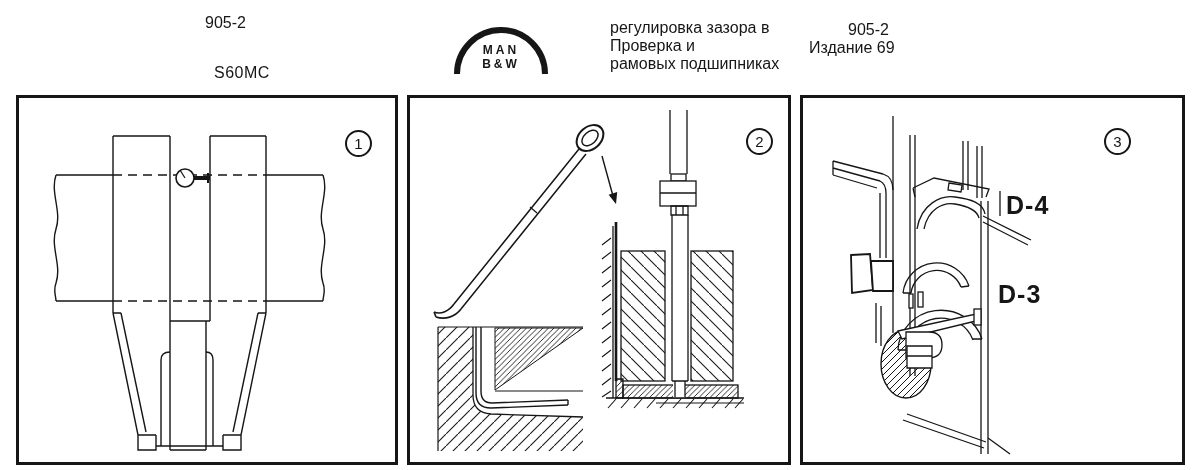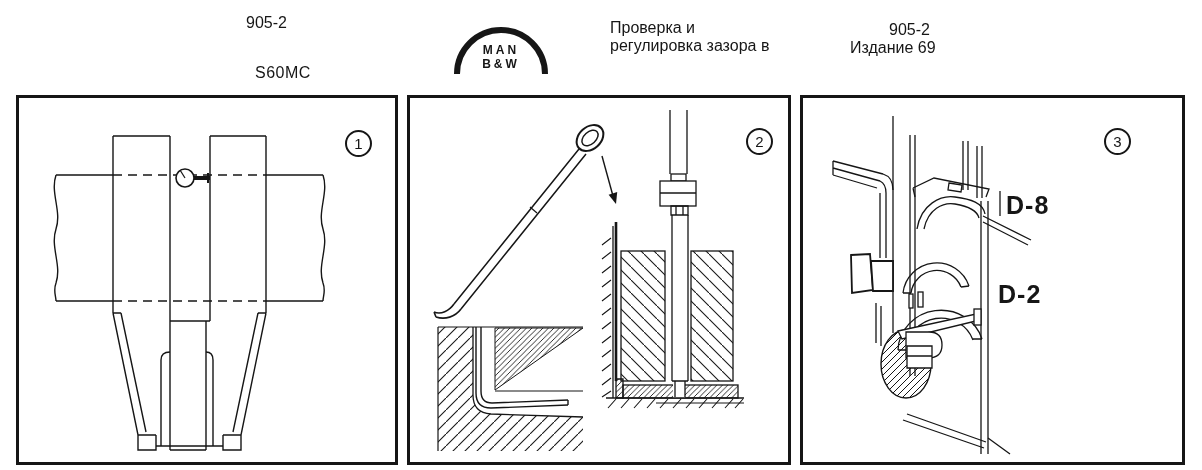--- a/index.html
+++ b/index.html
@@ -3,21 +3,21 @@
 <meta charset="utf-8">
 <style>
   html,body{margin:0;padding:0;}
   body{
     width:1202px;height:470px;position:relative;overflow:hidden;
     background:#ffffff;
     font-family:"Liberation Sans","DejaVu Sans",sans-serif;
     color:#161616;
   }
   .abs{position:absolute;}
-  .hdr-text{font-size:16px;line-height:18px;white-space:nowrap;margin-left:41px;}
+  .hdr-text{font-size:16px;line-height:18px;white-space:nowrap;}
   .title-ru{font-size:16px;line-height:18px;}
   .panel{
     position:absolute;top:95px;height:370px;
     border:3px solid #161616;background:#ffffff;box-sizing:border-box;
   }
   .panel svg{display:block;width:100%;height:100%;}
   .fig-badge{
     position:absolute;width:27px;height:27px;border:2px solid #161616;
     border-radius:50%;box-sizing:border-box;
     font-size:15px;line-height:23px;text-align:center;background:#fff;
@@ -42,22 +42,23 @@
   <svg viewBox="0 0 98 60">
     <path d="M5,56 A44,44 0 1 1 93,56" fill="none" stroke="#161616" stroke-width="6"></path>
   </svg>
   <div class="logo-text">
     <div>MAN</div>
     <div>B&amp;W</div>
   </div>
 </div>
 
 <div class="abs title-ru" style="left:610px;top:19px;">
+  <div>регулировка зазора в</div>
   <div>Проверка и</div>
-  <div>регулировка зазора в</div>
+  <div>рамовых подшипниках</div>
 </div>
 
 <div class="abs hdr-text" style="left:848px;top:21px;">905-2</div>
 <div class="abs hdr-text" style="left:809px;top:39px;">Издание 69</div>
 
 <div class="panel" style="left:16px;width:382px;">
   <svg viewBox="0 0 376 364">
     <g fill="none" stroke="#161616" stroke-width="1.4">
 
       <path d="M37,77 H94 M37,203 H94"></path>
@@ -223,15 +224,15 @@
     </g>
 
     <path d="M100,322 L181,350 M104,316 L183,344 M185,340 L207,356" fill="none" stroke="#161616" stroke-width="1.3"></path>
 
     <g fill="#ffffff" stroke="#161616" stroke-width="1.8">
       <path d="M48,157 L67,156 L70,192 L49,195 Z"></path>
       <path d="M68,163 L90,163 L90,193 L70,193 Z"></path>
     </g>
   </svg>
   <div class="fig-badge" style="left:301px;top:30px;">3</div>
-  <div class="d-label" style="left:203px;top:93px;">D-8</div>
-  <div class="d-label" style="left:195px;top:182px;">D-2</div>
+  <div class="d-label" style="left:203px;top:93px;">D-4</div>
+  <div class="d-label" style="left:195px;top:182px;">D-3</div>
 </div>
 
 </body></html>

